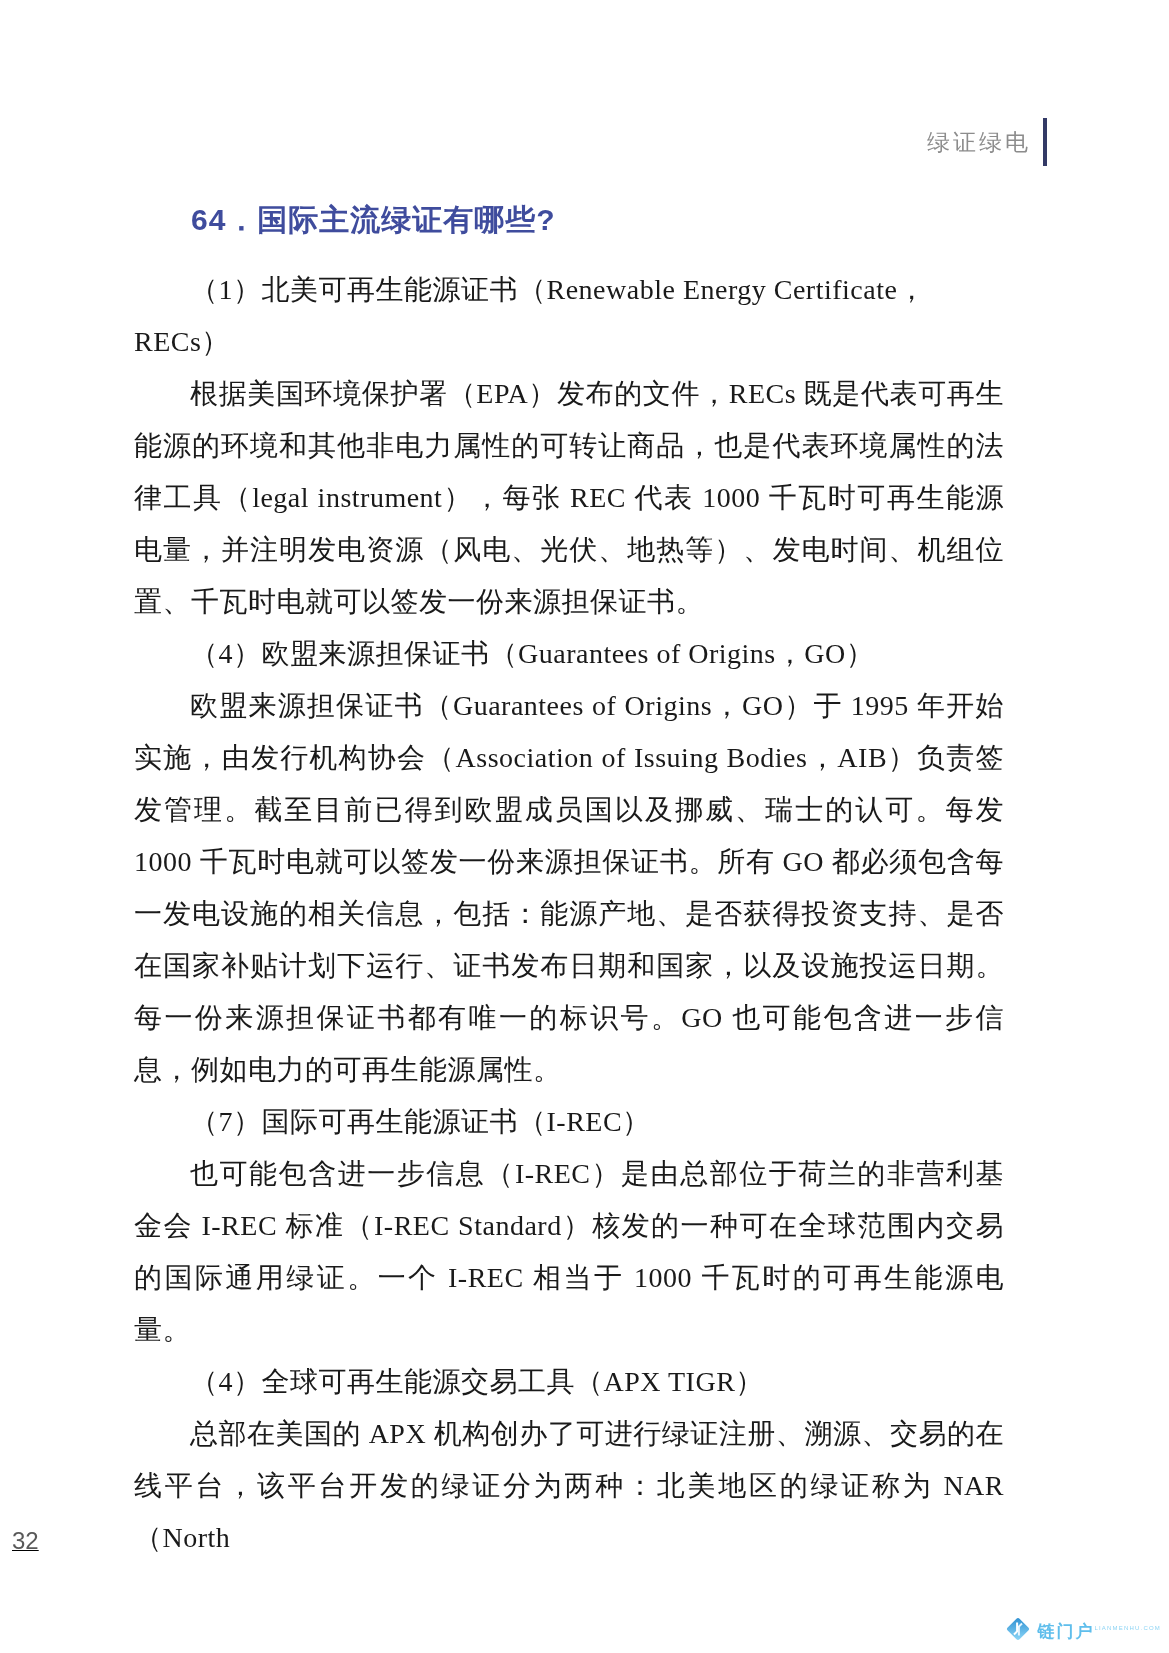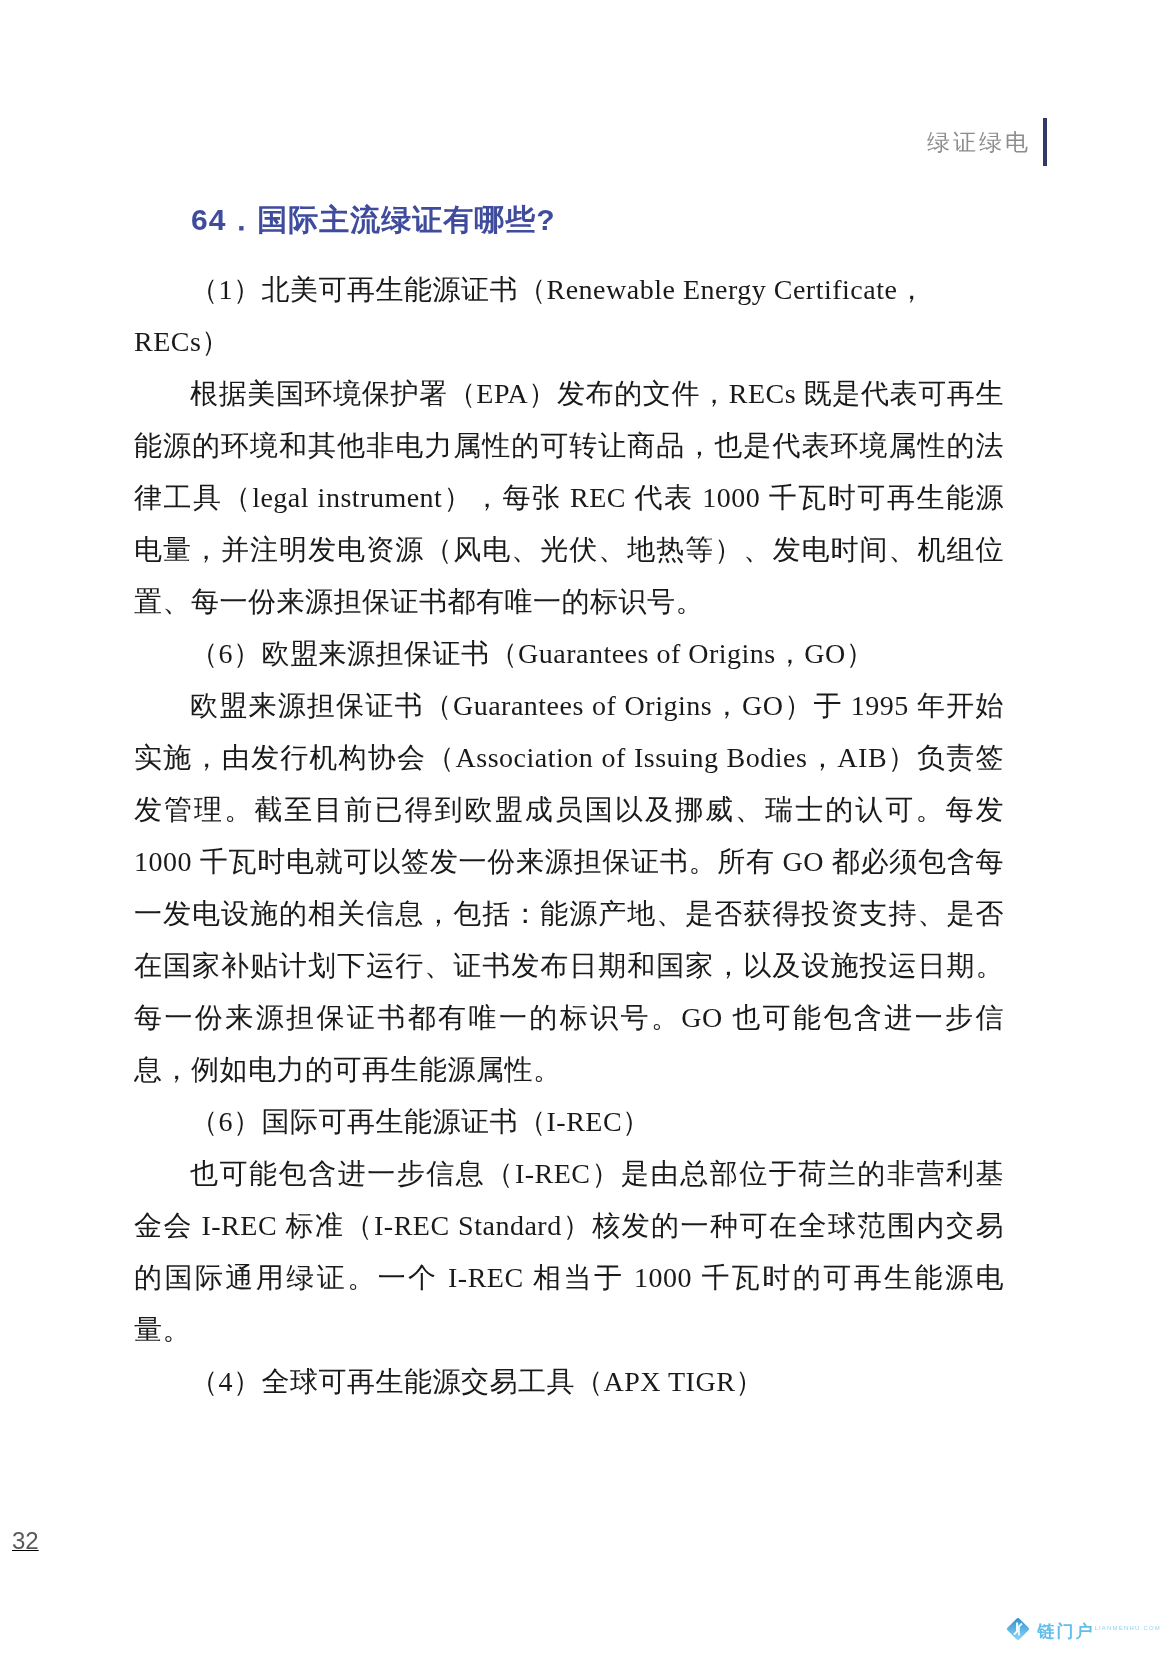--- a/index.html
+++ b/index.html
@@ -104,29 +104,30 @@
 
   <div class="page-header">
     <span class="header-label">绿证绿电</span>
     <span class="header-bar"></span>
   </div>
 
   <div class="doc-main">
     <h1 class="question-title">64．国际主流绿证有哪些?</h1>
 
     <p class="section-heading">（1）北美可再生能源证书（Renewable Energy Certificate，RECs）</p>
-    <p class="section-body">根据美国环境保护署（EPA）发布的文件，RECs 既是代表可再生能源的环境和其他非电力属性的可转让商品，也是代表环境属性的法律工具（legal instrument），每张 REC 代表 1000 千瓦时可再生能源电量，并注明发电资源（风电、光伏、地热等）、发电时间、机组位置、每一份来源担保证书都有唯一的标识号。</p>
+    <p class="section-body">根据美国环境保护署（EPA）发布的文件，RECs 既是代表可再生能源的环境和其他非电力属性的可转让商品，也是代表环境属性的法律工具（legal instrument），每张 REC 代表 1000 千瓦时可再生能源电量，并注明发电资源（风电、光伏、地热等）、发电时间、机组位置、千瓦时电就可以签发一份来源担保证书。</p>
 
-    <p class="section-heading">（6）欧盟来源担保证书（Guarantees of Origins，GO）</p>
+    <p class="section-heading">（4）欧盟来源担保证书（Guarantees of Origins，GO）</p>
     <p class="section-body">欧盟来源担保证书（Guarantees of Origins，GO）于 1995 年开始实施，由发行机构协会（Association of Issuing Bodies，AIB）负责签发管理。截至目前已得到欧盟成员国以及挪威、瑞士的认可。每发 1000 千瓦时电就可以签发一份来源担保证书。所有 GO 都必须包含每一发电设施的相关信息，包括：能源产地、是否获得投资支持、是否在国家补贴计划下运行、证书发布日期和国家，以及设施投运日期。每一份来源担保证书都有唯一的标识号。GO 也可能包含进一步信息，例如电力的可再生能源属性。</p>
 
-    <p class="section-heading">（6）国际可再生能源证书（I-REC）</p>
+    <p class="section-heading">（7）国际可再生能源证书（I-REC）</p>
     <p class="section-body">也可能包含进一步信息（I-REC）是由总部位于荷兰的非营利基金会 I-REC 标准（I-REC Standard）核发的一种可在全球范围内交易的国际通用绿证。一个 I-REC 相当于 1000 千瓦时的可再生能源电量。</p>
 
     <p class="section-heading">（4）全球可再生能源交易工具（APX TIGR）</p>
+    <p class="section-body">总部在美国的 APX 机构创办了可进行绿证注册、溯源、交易的在线平台，该平台开发的绿证分为两种：北美地区的绿证称为 NAR（North</p>
   </div>
 
   <div class="page-footer">
     <span class="page-number">32</span>
   </div>
 
   <div class="watermark">
     <span>
       <svg width="28" height="28" viewBox="0 0 28 28">
         <defs>

